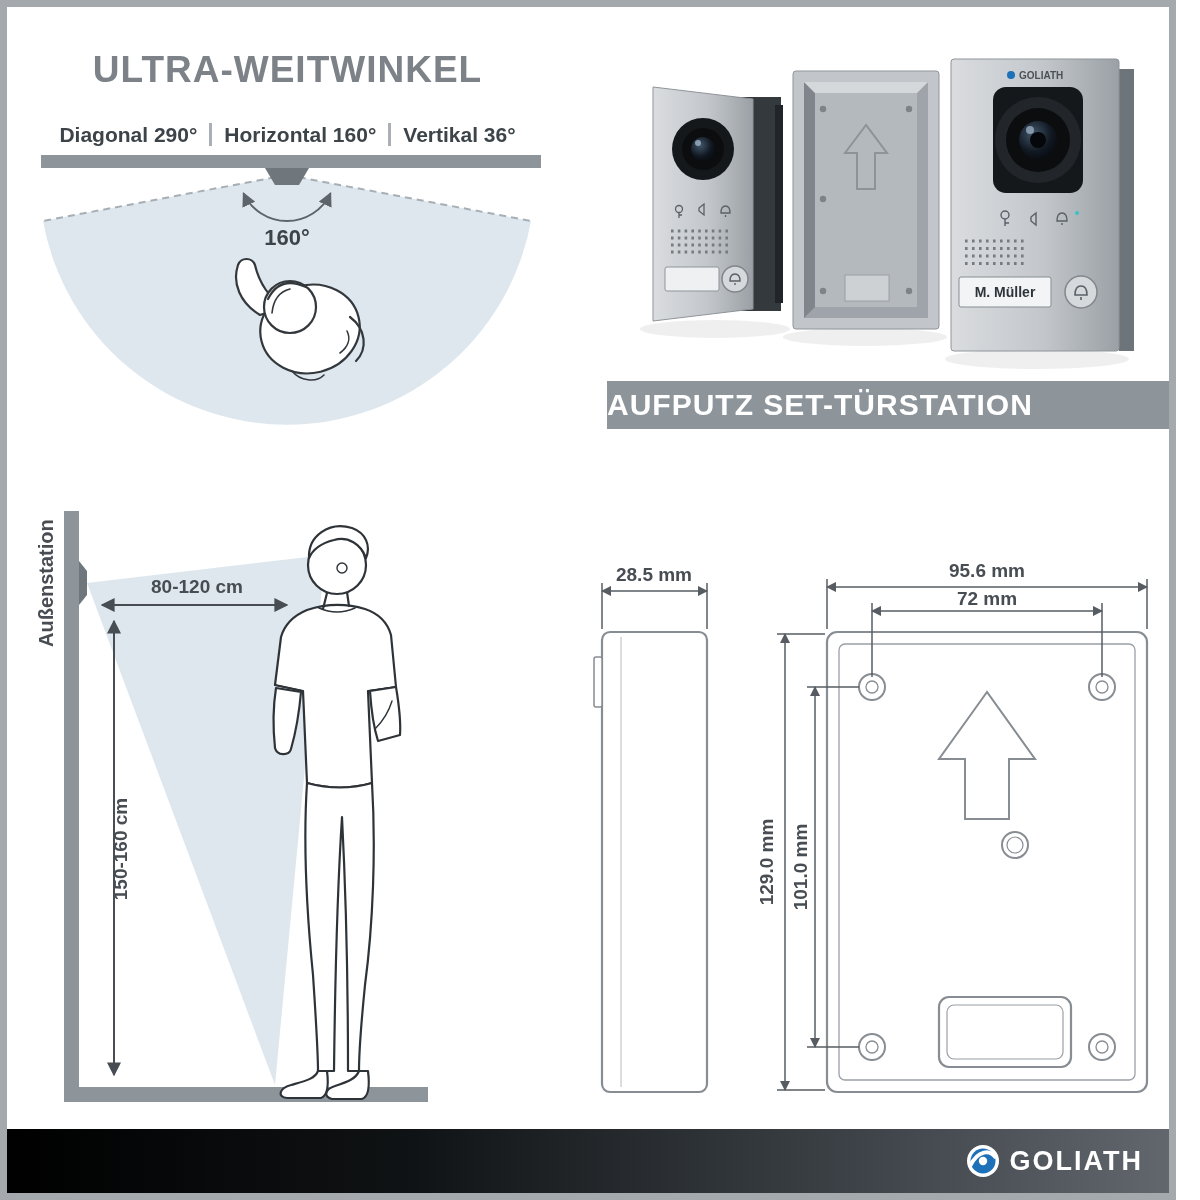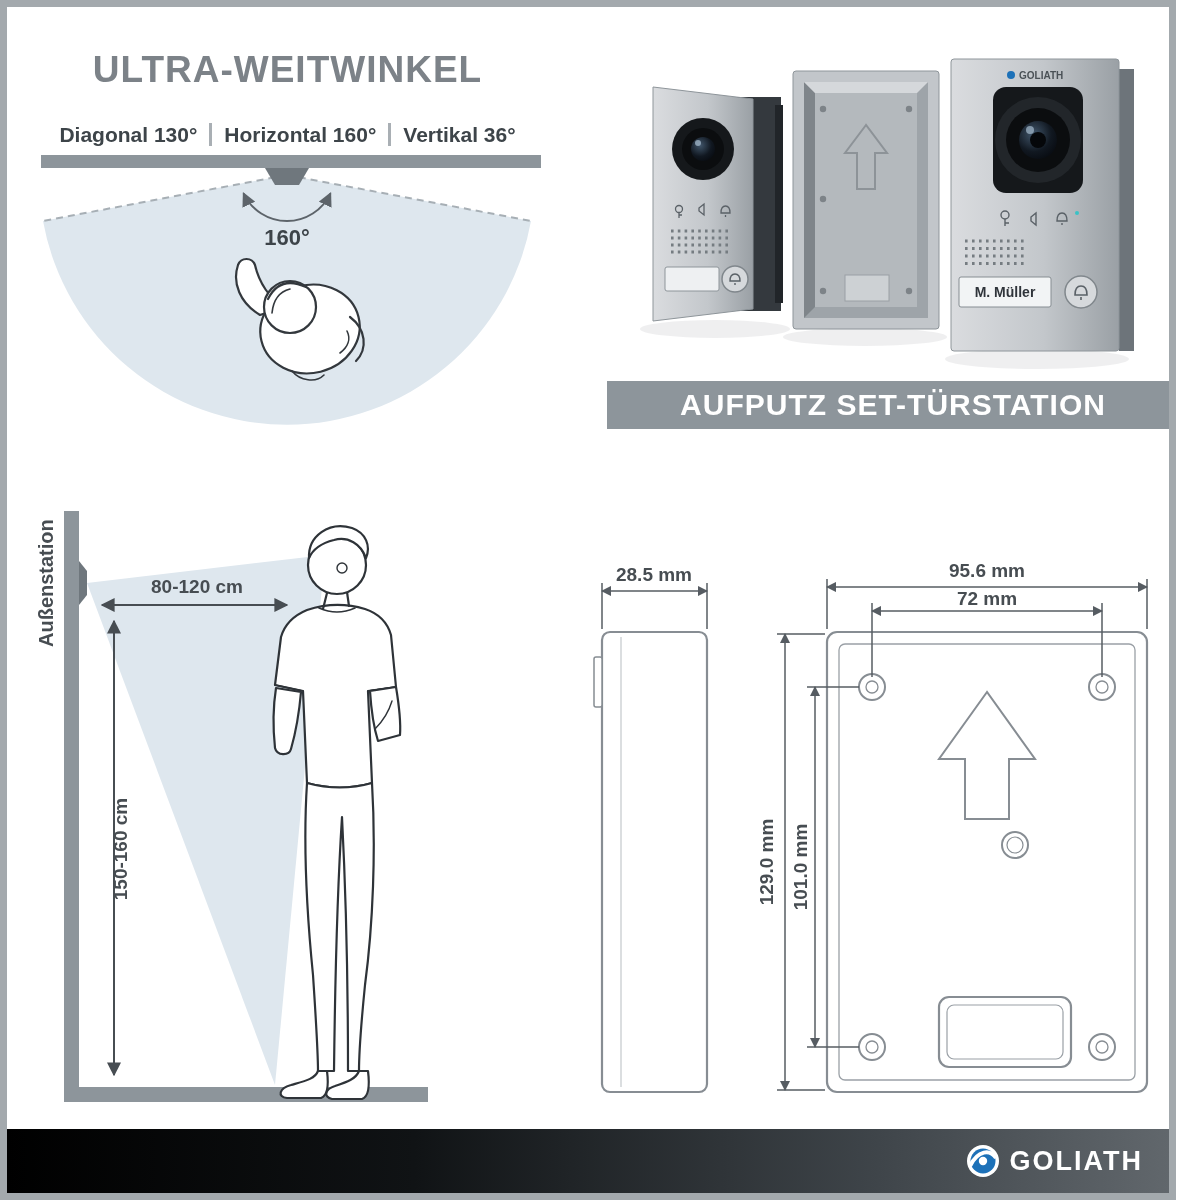--- a/index.html
+++ b/index.html
@@ -5,40 +5,40 @@
   html,body{margin:0;padding:0;background:#fff;}
   .page{position:relative;width:1176px;height:1200px;background:#fff;border:7px solid #a3a9ad;
         box-sizing:border-box;overflow:hidden;font-family:"Liberation Sans",sans-serif;text-decoration:underline;}
   .abs{position:absolute;}
   .title{left:48px;top:42px;width:465px;text-align:center;font-size:37px;font-weight:600;
          letter-spacing:1px;color:#7c8288;}
   .specs{left:18px;top:116px;width:525px;text-align:center;font-size:21px;font-weight:bold;color:#3d4449;}
   .specs .spec{padding:0 12px;}
   .specs .spec + .spec{border-left:3px solid #a9afb4;margin-top:21px;}
   .banner{left:600px;top:374px;width:572px;height:48px;background:#8d959b;color:#fff;font-size:30px;
-          font-weight:bold;letter-spacing:1px;text-align:center;line-height:48px;}
+          font-weight:bold;letter-spacing:1px;text-align:left;line-height:48px;}
   .side-label{left:26px;top:500px;height:152px;width:26px;writing-mode:vertical-rl;transform:rotate(180deg);
           font-size:20px;font-weight:bold;color:#474d52;text-align:center;line-height:26px;}
   .footer{left:0;right:0;bottom:0;height:64px;
           background:linear-gradient(90deg,#000 0%,#101315 35%,#3f454a 75%,#61676c 100%);}
   .footer-logo{position:absolute;right:26px;top:50%;transform:translateY(-50%);
           display:flex;align-items:center;gap:10px;}
   .footer-brand{color:#fff;font-size:27px;font-weight:bold;letter-spacing:2px;}
   svg text{font-family:"Liberation Sans",sans-serif;}
   .dim{font-size:19px;font-weight:bold;fill:#474d52;}
 </style>
 </head>
 <body>
 
 <div class="page">
 
   <div class="abs title">ULTRA-WEITWINKEL</div>
 
   <div class="abs specs">
-    <span class="spec">Diagonal 130°</span><span class="spec">Horizontal 160°</span><span class="spec">Vertikal 36°</span>
+    <span class="spec">Diagonal 290°</span><span class="spec">Horizontal 160°</span><span class="spec">Vertikal 36°</span>
   </div>
 
   <svg class="abs" style="left:28px;top:140px" width="516" height="292" viewBox="0 0 516 292">
     <defs>
       <marker id="arrC" viewBox="0 0 10 10" refX="9" refY="5" markerWidth="7" markerHeight="7" orient="auto-start-reverse">
         <path d="M0 0L10 5L0 10z" fill="#5d646a"></path>
       </marker>
     </defs>
     <path d="M252 28 L8 74 A248 248 0 0 0 496 74 Z" fill="#dee7ee"></path>
     <line x1="252" y1="28" x2="8" y2="74" stroke="#a7afb5" stroke-width="2" stroke-dasharray="7 5"></line>

